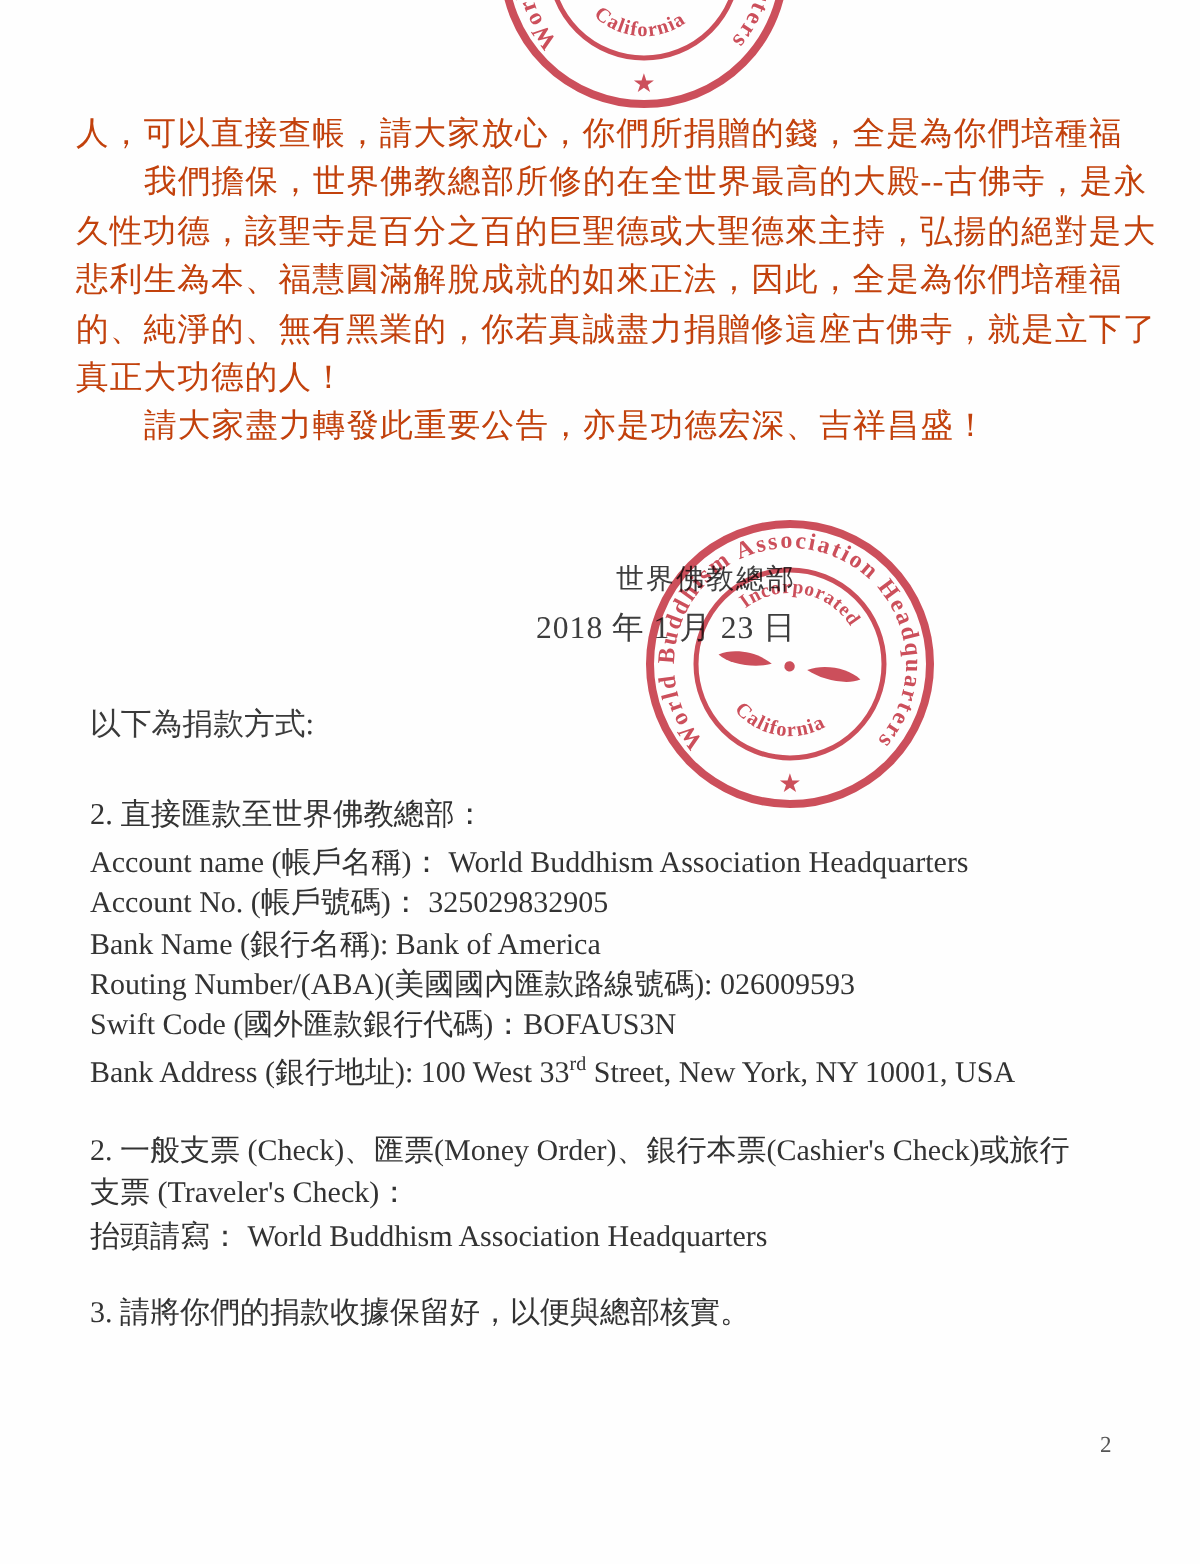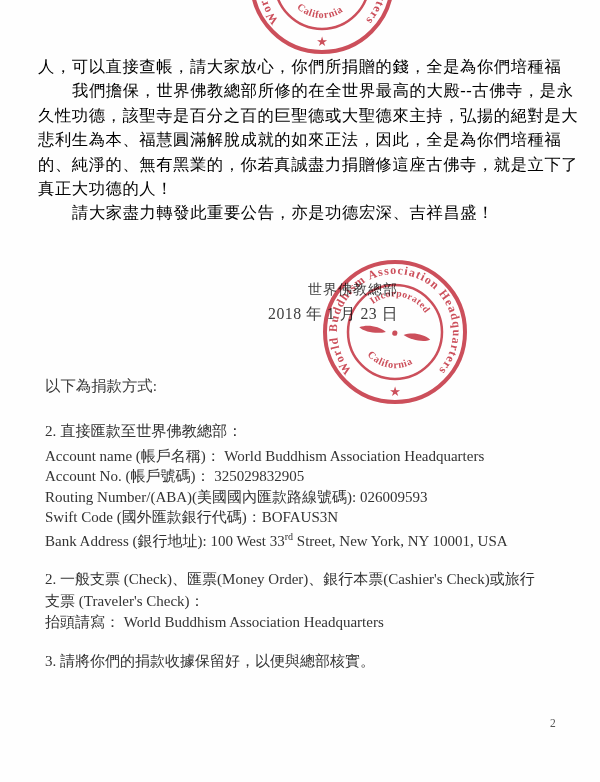--- a/index.html
+++ b/index.html
@@ -9,33 +9,33 @@
     font-family:"Liberation Serif","DejaVu Serif",serif;
   }
   .page{
     position:relative;width:600px;height:782px;overflow:hidden;
     background:#fefefe;
   }
   
   .body-text{
     position:absolute;left:38px;top:55px;width:540px;
     font-size:16.3px;line-height:24.4px;letter-spacing:0.6px;
-    color:#000000;
+    color:#c2410c;
   }
   .body-text .line{white-space:nowrap;height:24.4px;}
   .body-text .line.indent{padding-left:34px;}
   
   .signature{
     position:absolute;left:268px;top:281px;color:#3d3d3d;
   }
   .sig-org{font-size:14px;letter-spacing:1px;white-space:nowrap;text-align:right;}
   .sig-date{font-size:15.8px;margin-top:5px;white-space:nowrap;letter-spacing:0.5px;}
   
   .donation{
-    position:absolute;left:45px;top:376px;width:535px;color:#333333;
+    position:absolute;left:45px;top:352px;width:535px;color:#333333;
     font-size:15px;
   }
   .don-heading{font-size:15.4px;color:#3a3a3a;margin:0 0 24px 0;white-space:nowrap;}
   .m1-title{font-size:15.2px;margin:0 0 4px 0;white-space:nowrap;}
   .bank-lines .line{line-height:20.3px;white-space:nowrap;}
   .bank-address{line-height:20.3px;white-space:nowrap;}
   .bank-address sup{font-size:10px;}
   .method2{margin-top:18px;}
   .method2 .line{line-height:21.5px;white-space:nowrap;}
   .method3{margin-top:17px;line-height:21px;white-space:nowrap;}
@@ -128,20 +128,21 @@
   </div>
 
   <div class="donation">
     <div class="don-heading">以下為捐款方式:</div>
 
     <div class="method1">
       <div class="m1-title">2. 直接匯款至世界佛教總部：</div>
       <div class="bank-lines">
           <div class="line">Account name (帳戶名稱)： World Buddhism Association Headquarters</div>
           <div class="line">Account No. (帳戶號碼)： 325029832905</div>
+          <div class="line">Bank Name (銀行名稱): Bank of America</div>
           <div class="line">Routing Number/(ABA)(美國國內匯款路線號碼): 026009593</div>
           <div class="line">Swift Code (國外匯款銀行代碼)：BOFAUS3N</div>
         </div>
       <div class="bank-address">
         <span>Bank Address (銀行地址): 100 West 33</span><sup>rd</sup><span> Street, New York, NY 10001, USA</span>
       </div>
     </div>
 
     <div class="method2">
         <div class="line">2. 一般支票 (Check)、匯票(Money Order)、銀行本票(Cashier's Check)或旅行</div>

